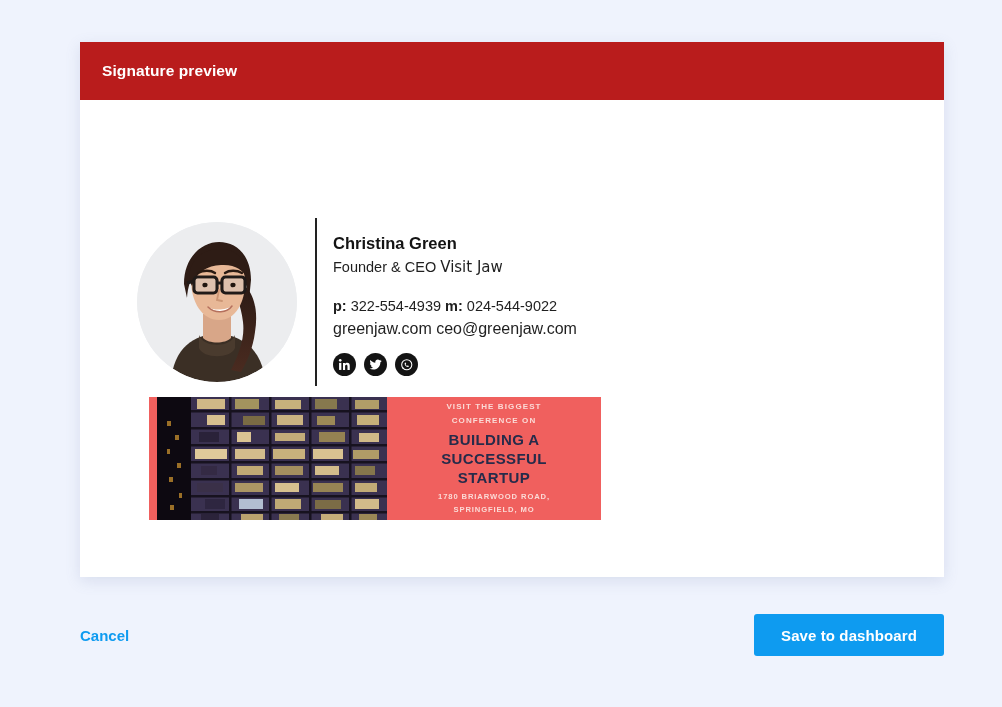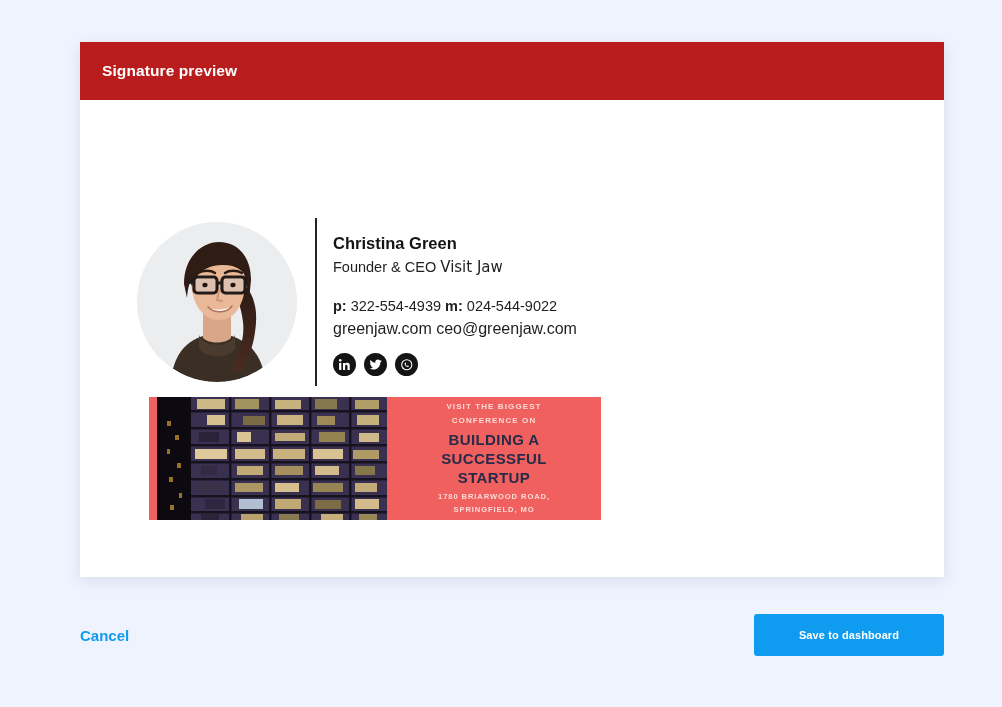--- a/index.html
+++ b/index.html
@@ -243,21 +243,21 @@
     cursor: pointer;
     background: none;
     border: none;
     font-family: "Liberation Sans", sans-serif;
     padding: 0;
   }
 
   .save-button {
     background: #0e9bf0;
     color: #ffffff;
-    font-size: 11px;
+    font-size: 15px;
     font-weight: bold;
     border: none;
     border-radius: 3px;
     width: 190px;
     height: 42px;
     cursor: pointer;
     font-family: "Liberation Sans", sans-serif;
     letter-spacing: 0.1px;
   }
 </style>

